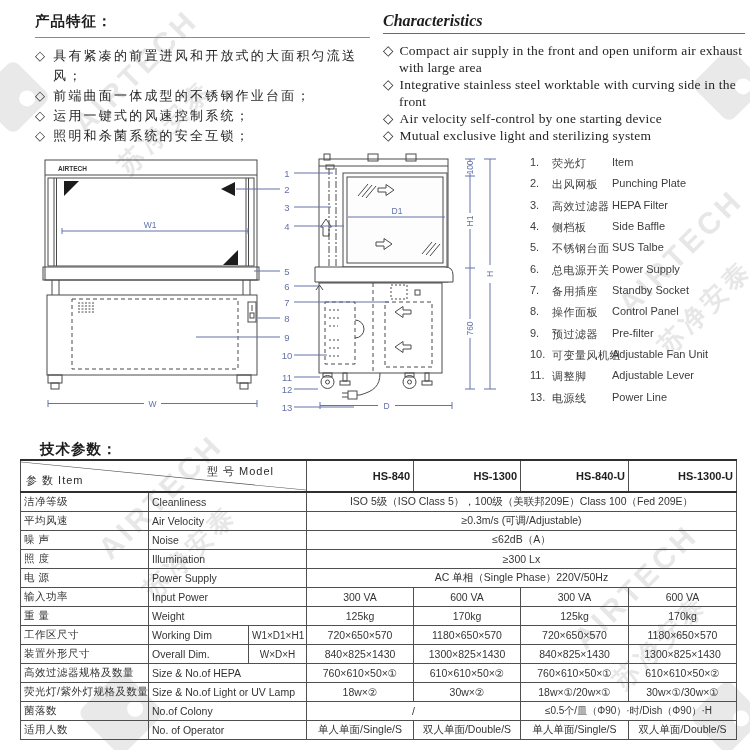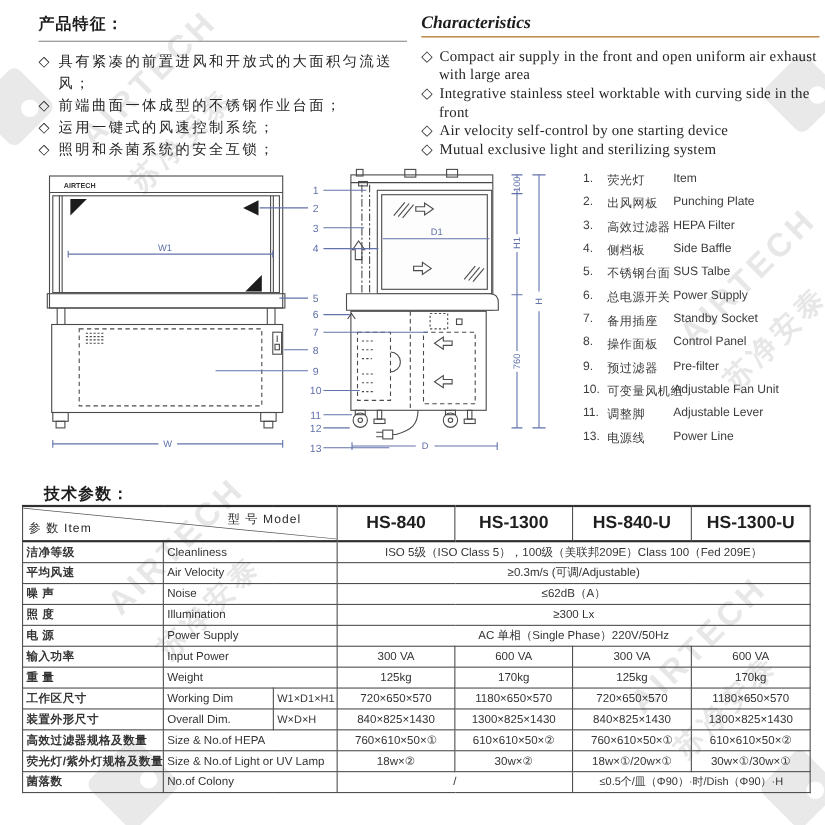--- a/index.html
+++ b/index.html
@@ -34,24 +34,24 @@
   .legend-row .num{position:absolute;left:2px;top:3px;}
   .legend-row .cn{position:absolute;left:24px;top:3px;letter-spacing:0.5px;white-space:nowrap;}
   .legend-row .en{position:absolute;left:84px;top:3px;white-space:nowrap;}
   
   .specs-title{position:absolute;left:40px;top:440px;font-size:14.5px;font-weight:bold;
                letter-spacing:1px;color:#1d1d1d;z-index:1;}
   table.specs{position:absolute;left:20px;top:459px;width:716px;border-collapse:collapse;
               table-layout:fixed;z-index:1;font-size:10.5px;color:#343434;}
   table.specs td{border:1px solid #4f4f4f;padding:0 3px;height:18px;overflow:hidden;white-space:nowrap;}
   table.specs tr.hdr td{height:30px;border-bottom:2px solid #2f2f2f;border-top:2.5px solid #2f2f2f;}
-  td.model-h{font-weight:bold;font-size:16px;text-align:center;color:#1f1f1f;}
-  td.lab-cn{border-right:none;letter-spacing:0.5px;font-weight:bold;}
+  td.model-h{font-weight:bold;font-size:11px;text-align:right;color:#1f1f1f;}
+  td.lab-cn{border-right:none;letter-spacing:0.5px;}
   td.lab-en{border-left:none;}
-  td.dimcell{font-size:10px;padding:0 1px;}
+  td.dimcell{text-align:center;font-size:10px;padding:0 1px;}
   td.val{text-align:center;}
   td.diag{position:relative;padding:0;}
   .diag-svg{position:absolute;left:0;top:0;width:100%;height:100%;}
   .diag-model{position:absolute;right:32px;top:3px;font-size:11px;letter-spacing:1px;color:#2a2a2a;}
   .diag-item{position:absolute;left:5px;bottom:3px;font-size:11px;letter-spacing:1px;color:#2a2a2a;}
 </style>
 </head>
 <body>
 
 <div id="page">
@@ -426,15 +426,23 @@
       <td class="val">30w×②</td>
       <td class="val">18w×①/20w×①</td>
       <td class="val">30w×①/30w×①</td>
     </tr>
     <tr>
       <td class="lab-cn">菌落数</td>
       <td class="lab-en" colspan="2">No.of Colony</td>
       <td class="val" colspan="2">/</td>
       <td class="val" colspan="2" style="font-size:10px;">≤0.5个/皿（Φ90）·时/Dish（Φ90）·H</td>
     </tr>
+    <tr>
+      <td class="lab-cn">适用人数</td>
+      <td class="lab-en" colspan="2">No. of Operator</td>
+      <td class="val">单人单面/Single/S</td>
+      <td class="val">双人单面/Double/S</td>
+      <td class="val">单人单面/Single/S</td>
+      <td class="val">双人单面/Double/S</td>
+    </tr>
   </tbody>
     </table>
 </div>
 
 </body></html>

